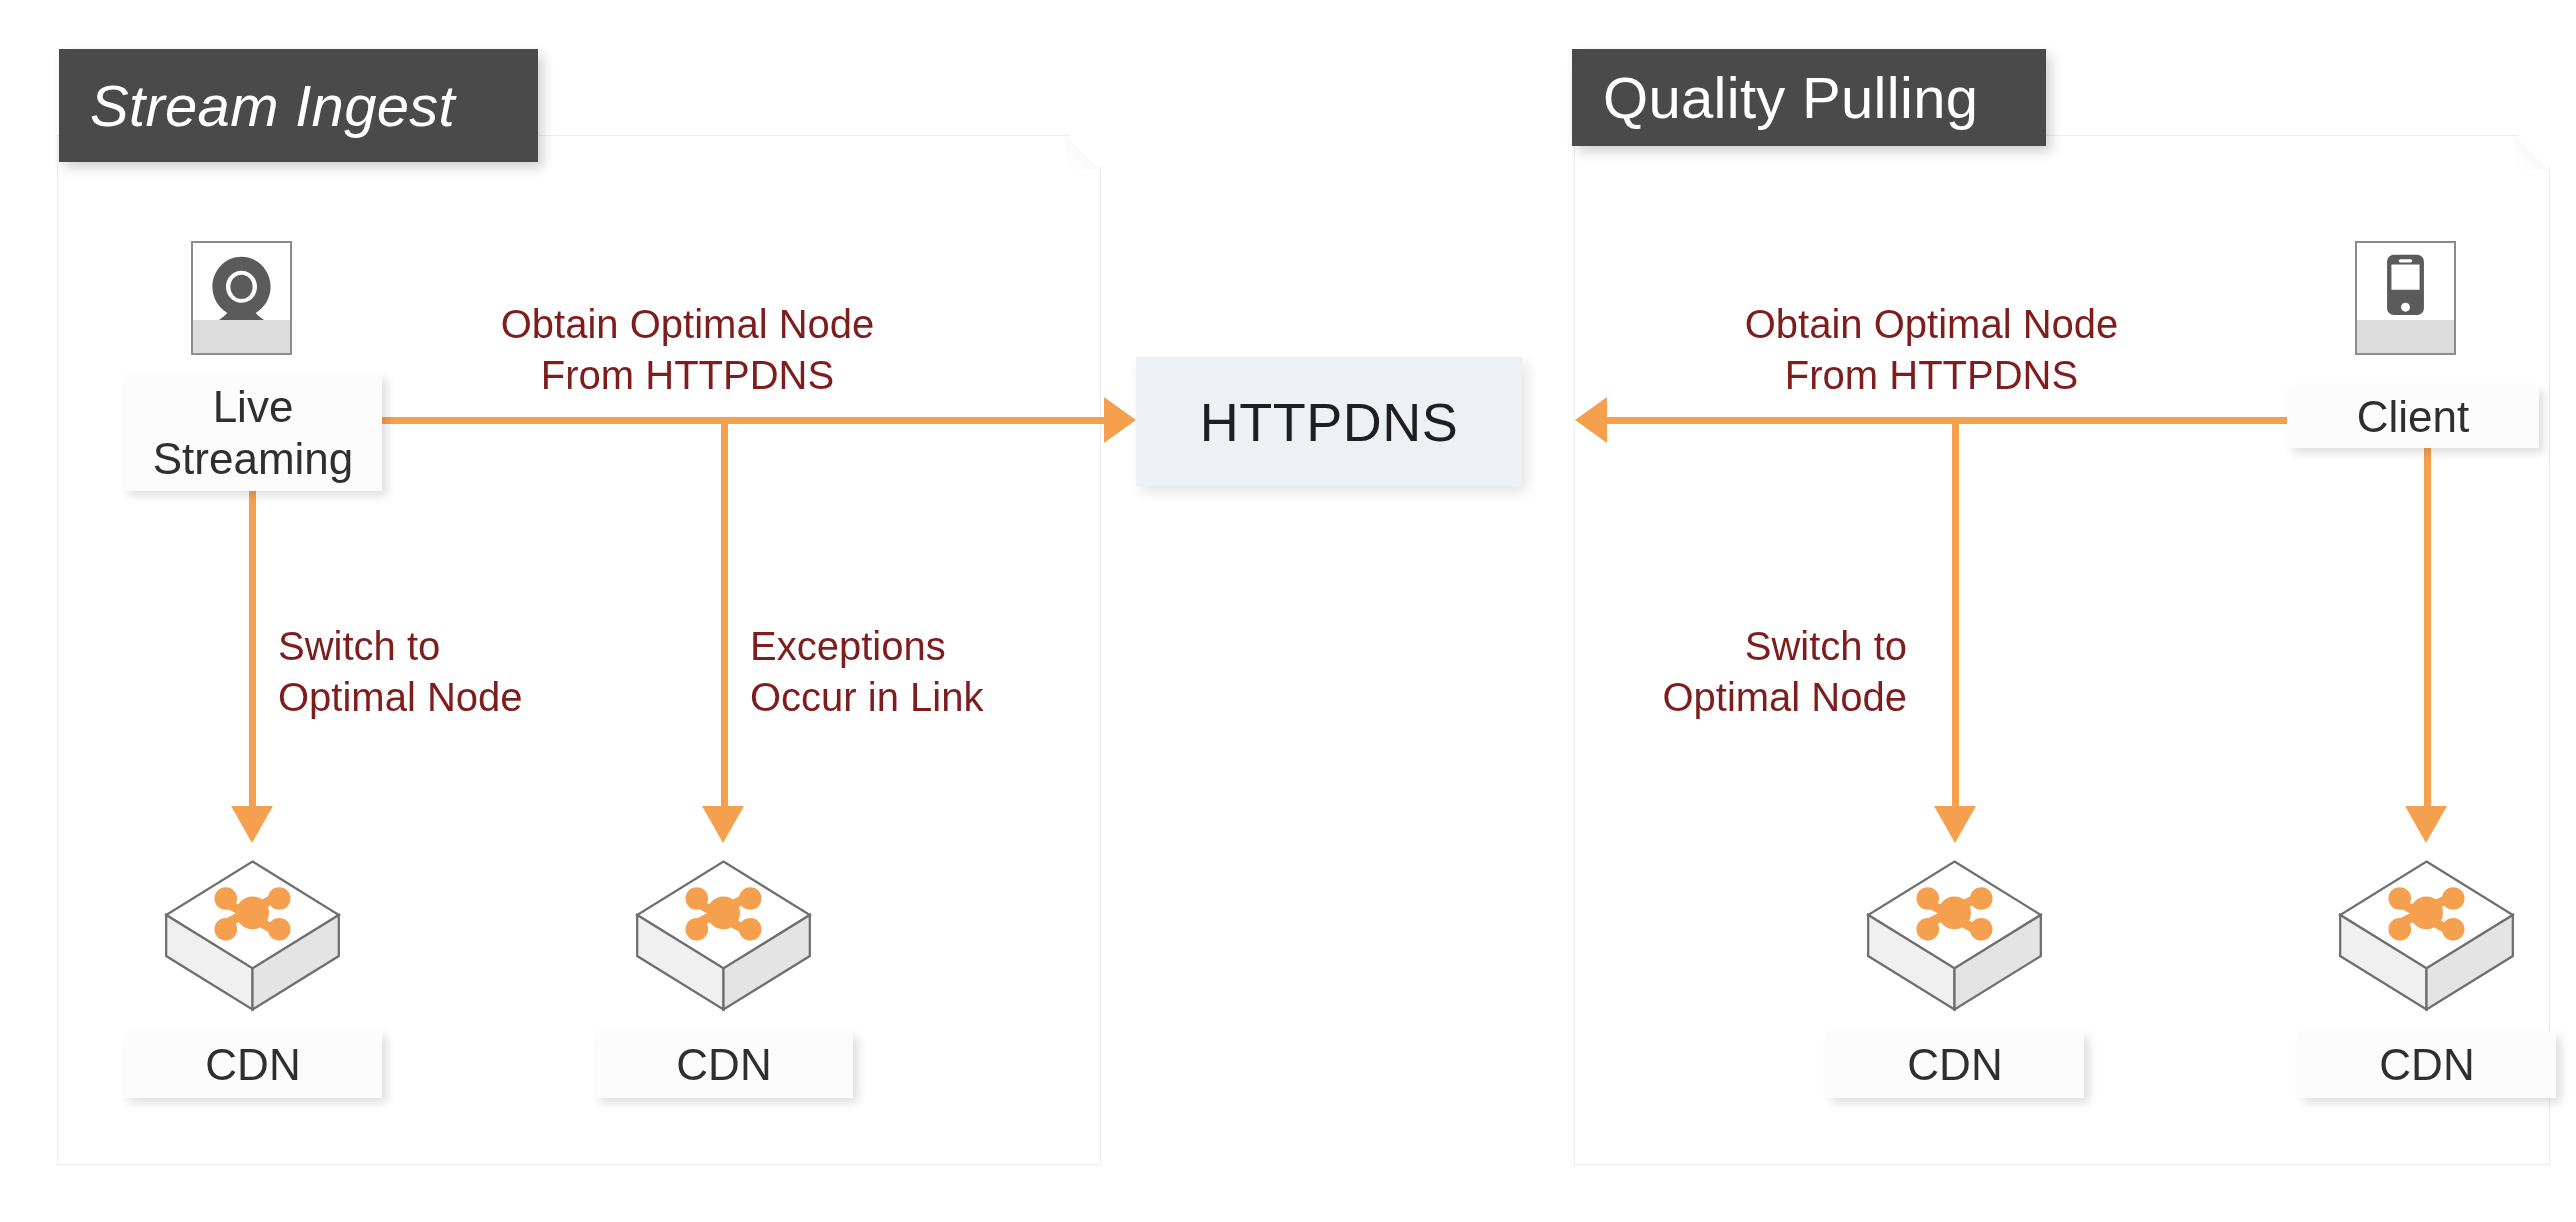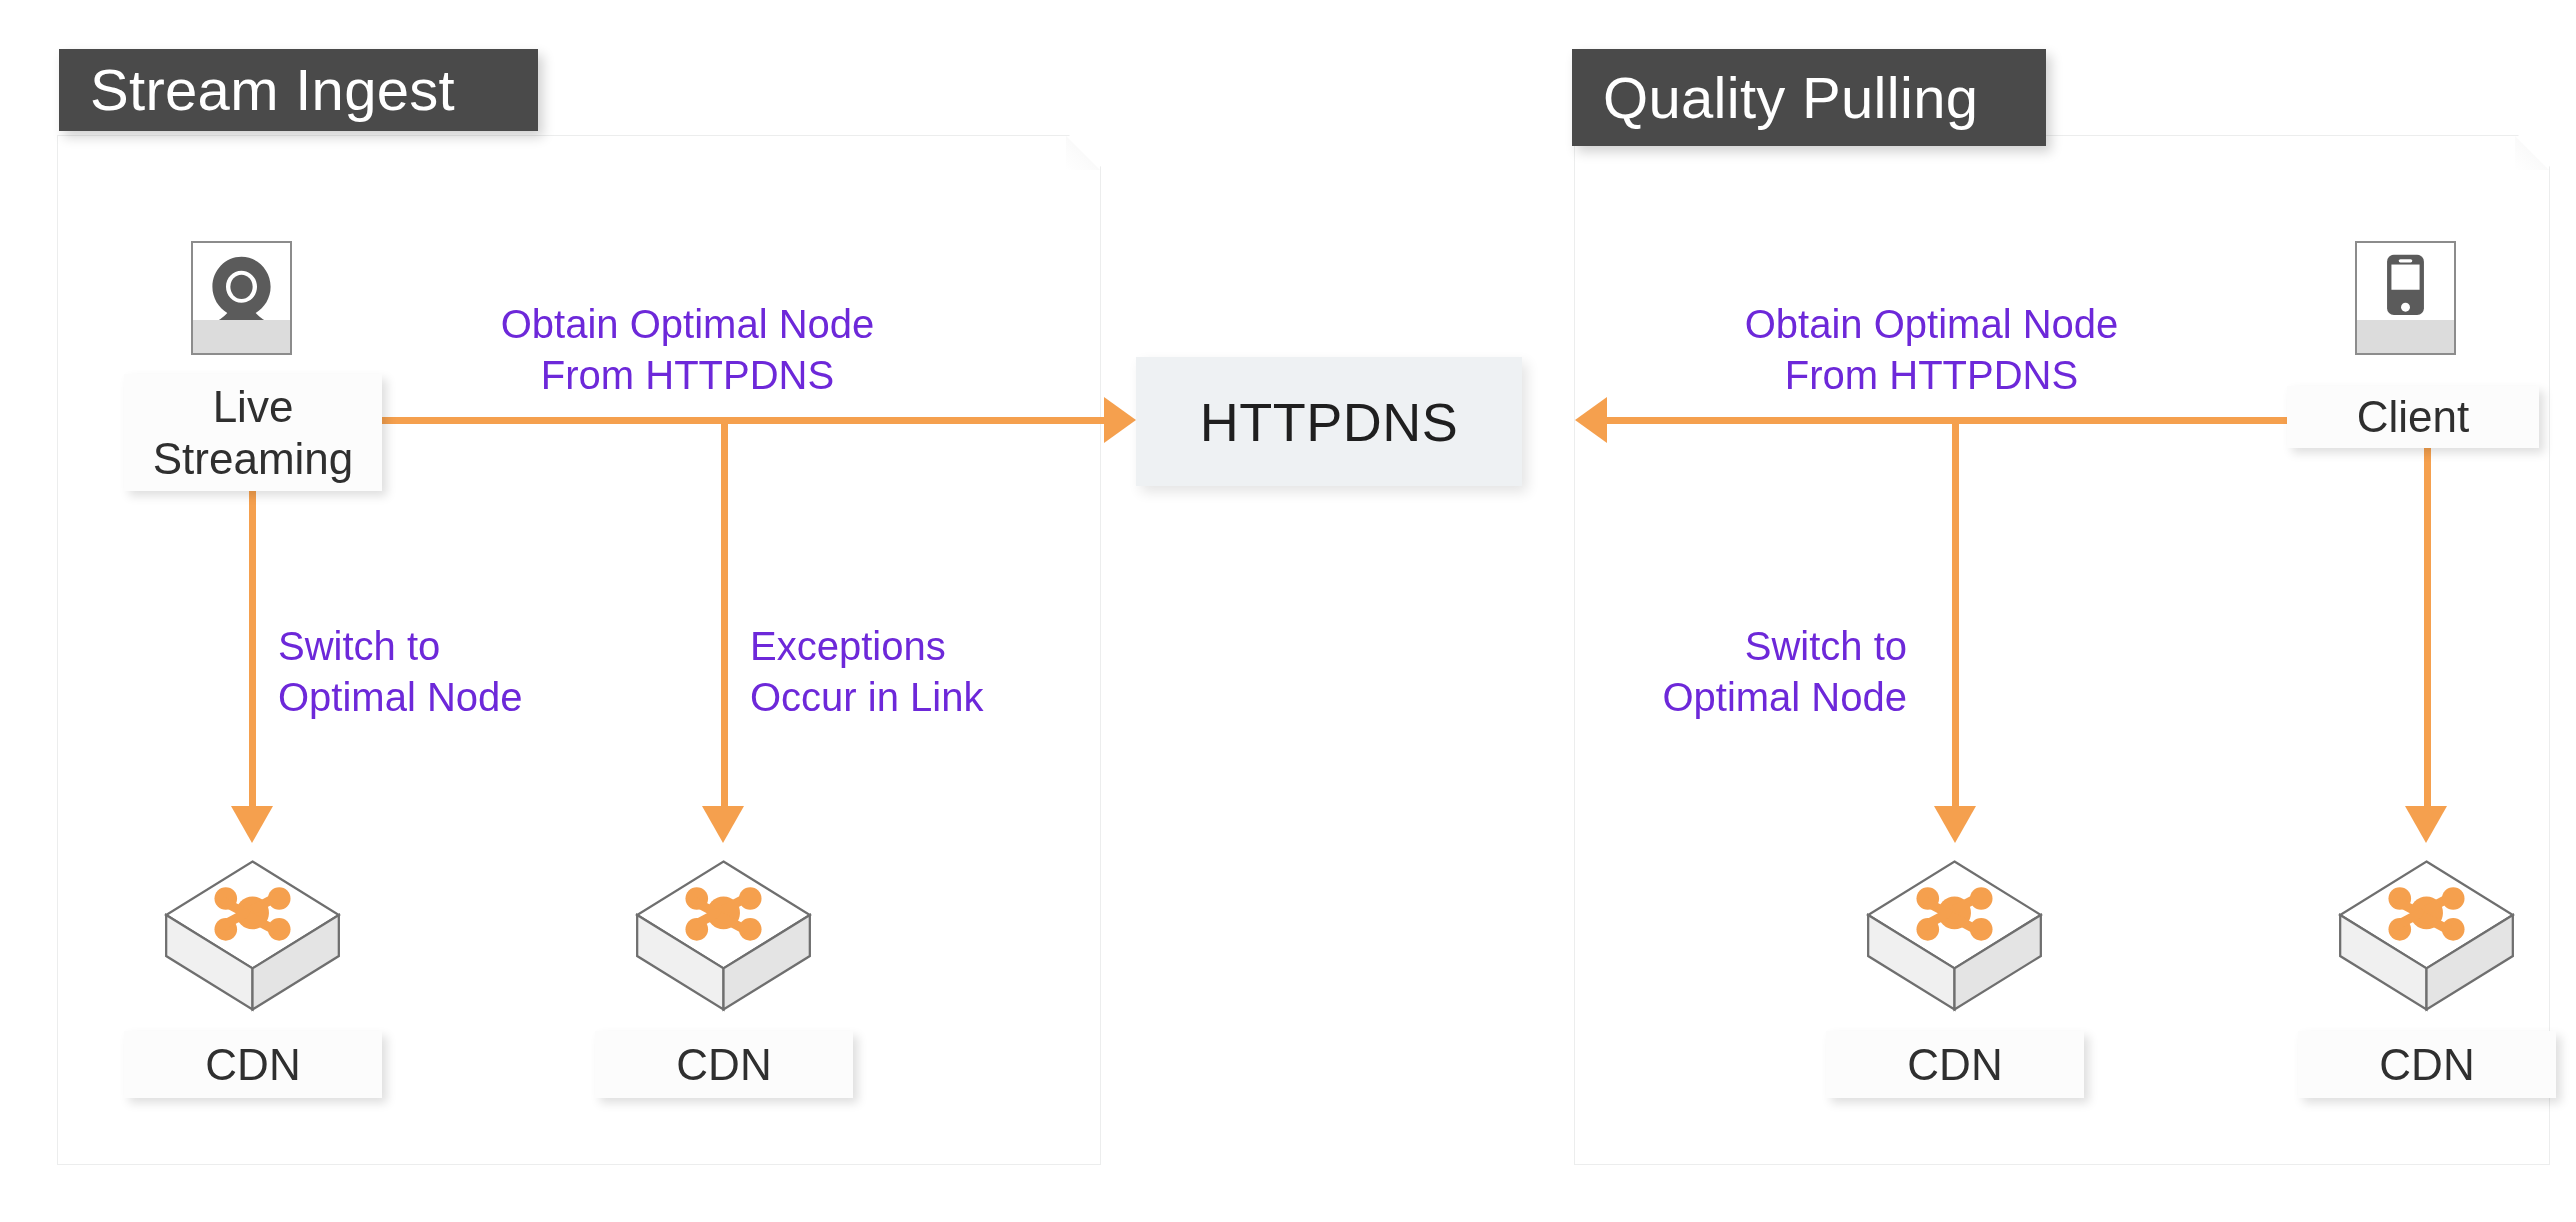--- a/index.html
+++ b/index.html
@@ -35,21 +35,21 @@
     color:#ffffff;
     display:flex;align-items:center;
     padding:0 31px;
     box-shadow:5.2px 6.2px 11.3px rgba(0,0,0,0.18);
     box-sizing:border-box;
     font-size:58px;
     letter-spacing:0.3px;
     line-height:1;
     white-space:nowrap;
   }
-  #hdr-ingest{left:59px;top:49px;width:479px;height:82px;}
+  #hdr-ingest{left:59px;top:49px;width:479px;height:113px;font-style:italic;}
   #hdr-pulling{left:1572px;top:49px;width:474px;height:97px;}
 
   
   .nodebox{
     position:absolute;
     background:#fcfcfc;
     box-shadow:4.6px 5.2px 9.3px rgba(0,0,0,0.13);
     display:flex;align-items:center;justify-content:center;
     text-align:center;
     color:#2f2f2f;
@@ -104,21 +104,21 @@
     border-right:32px solid #f5a04e;
   }
   .arrow-down{
     border-left:21.6px solid transparent;border-right:21.6px solid transparent;
     border-top:37px solid #f5a04e;
   }
 
   
   .caption{
     position:absolute;
-    color:#6d28d9;
+    color:#7f1d1d;
     font-size:40px;
     line-height:1.27;
     white-space:pre-line;
     z-index:5;
   }
   .caption.c-center{text-align:center;}
   .caption.c-right{text-align:right;}
 
   
   .cdn-cube{position:absolute;width:185px;height:165px;z-index:5;}

